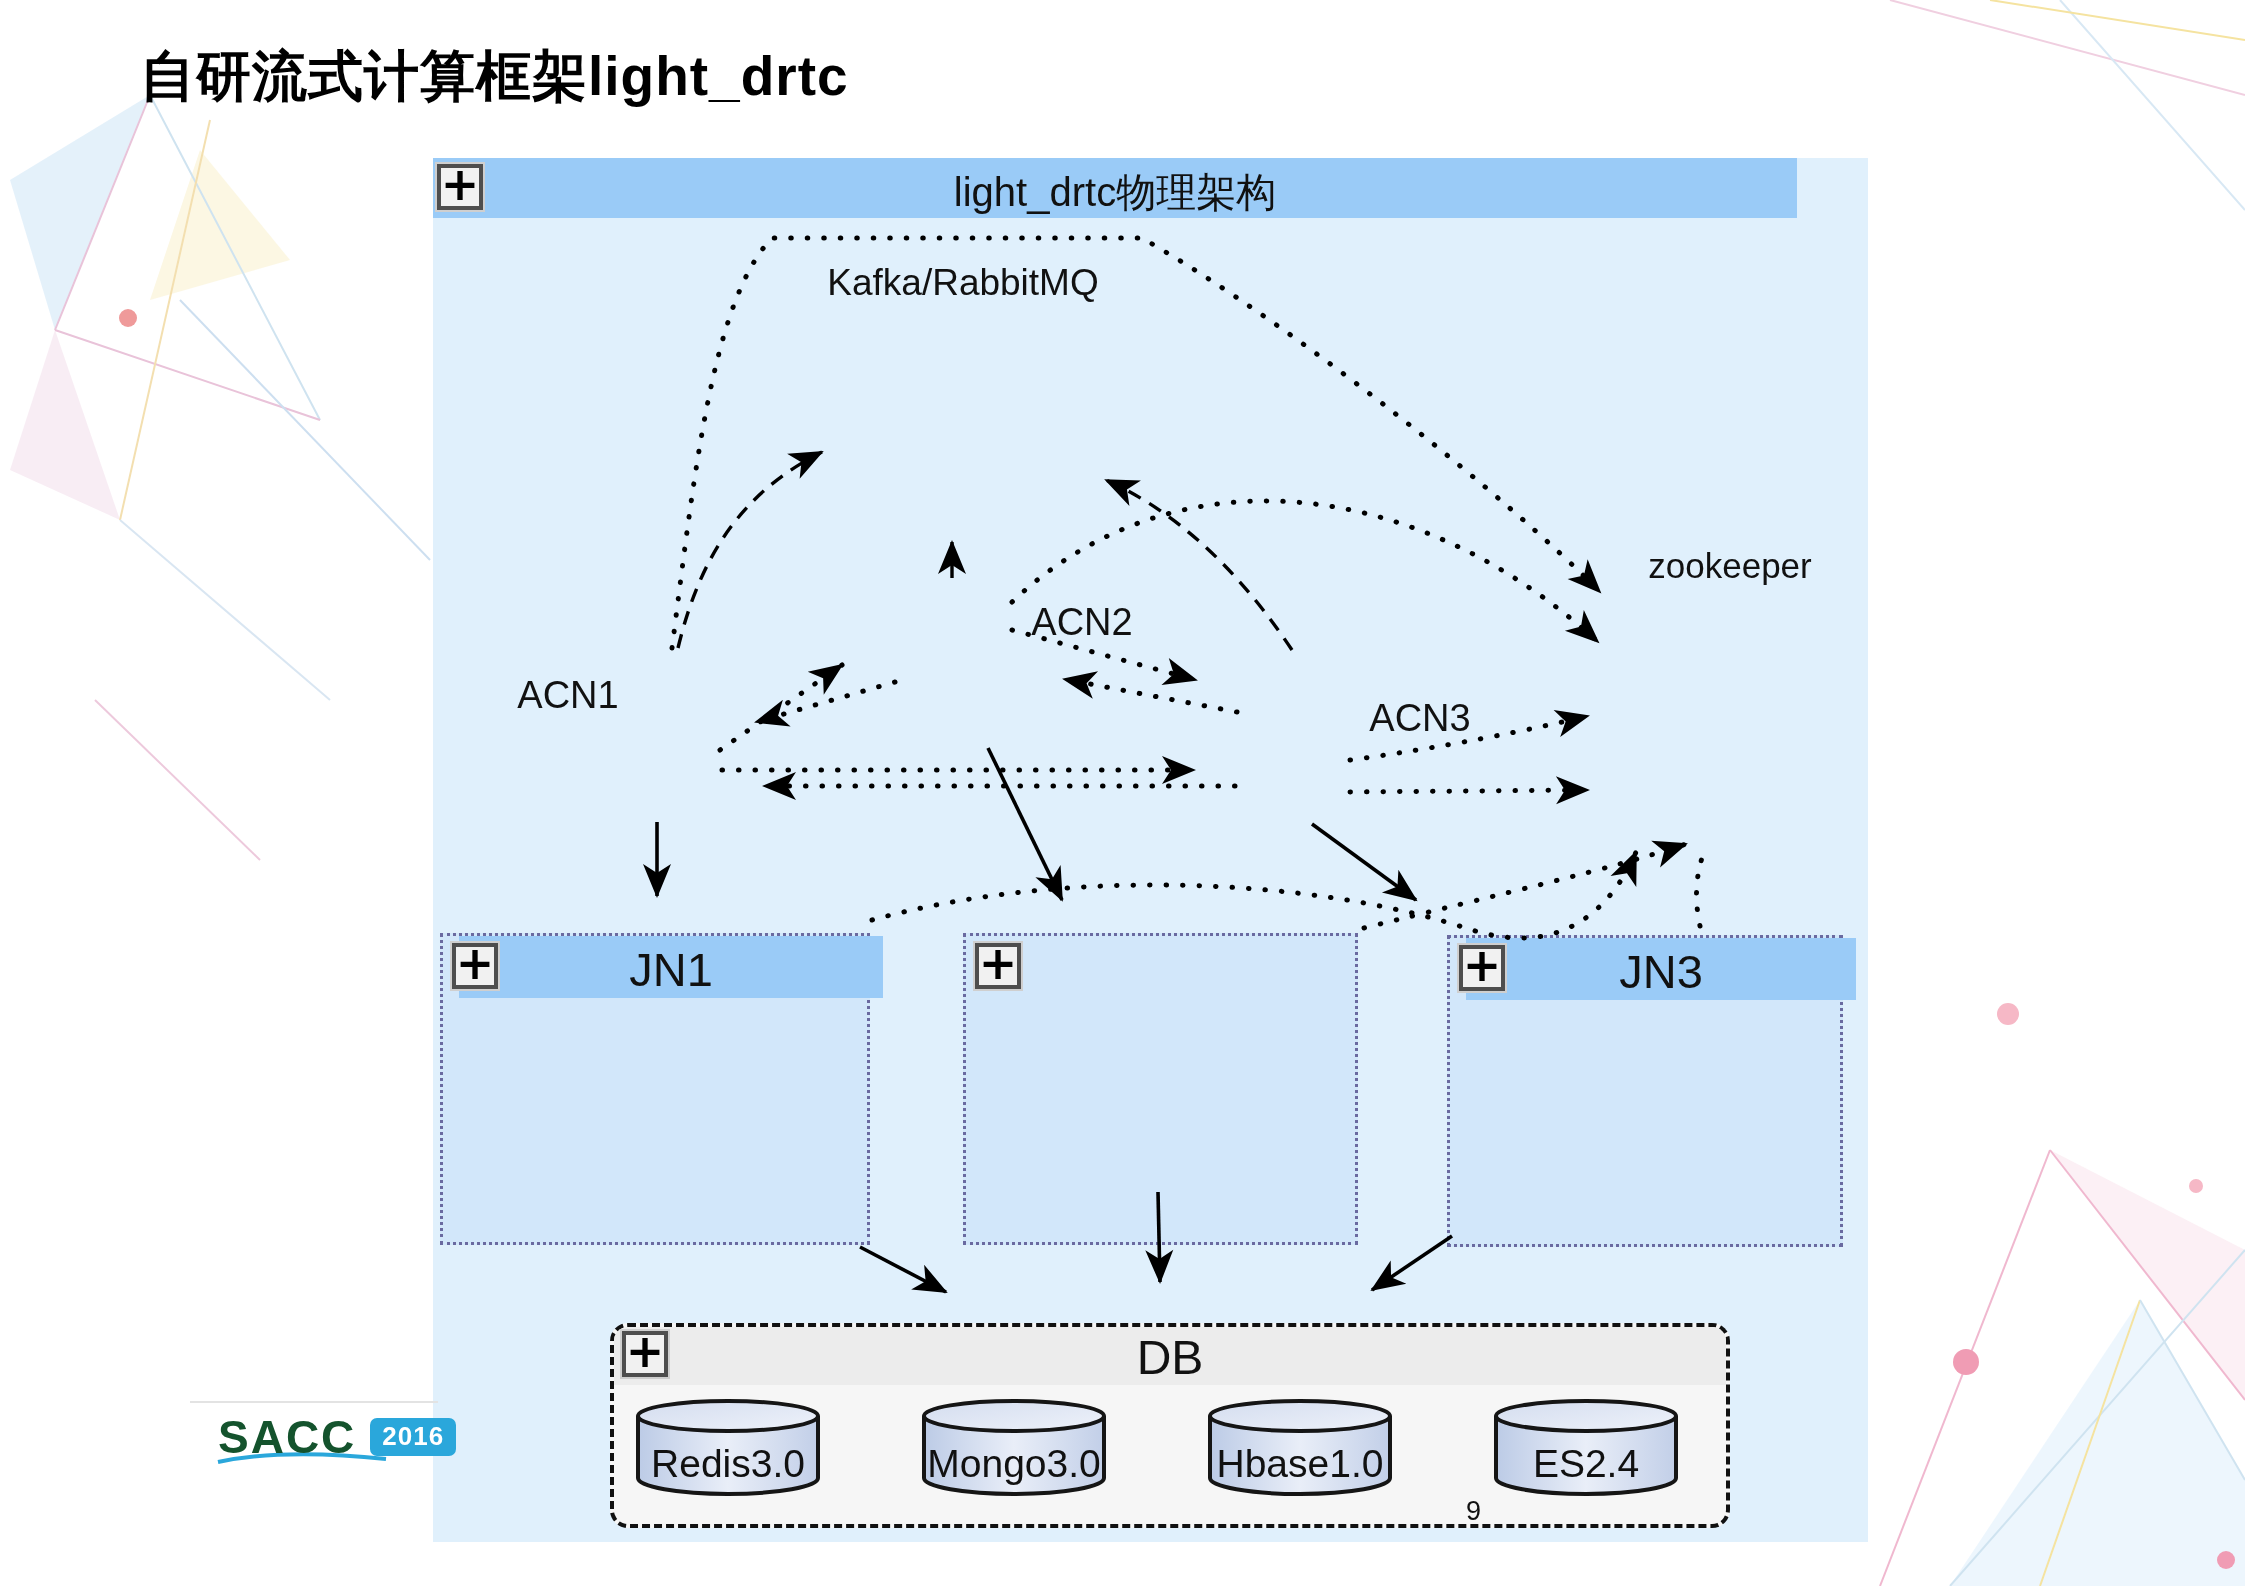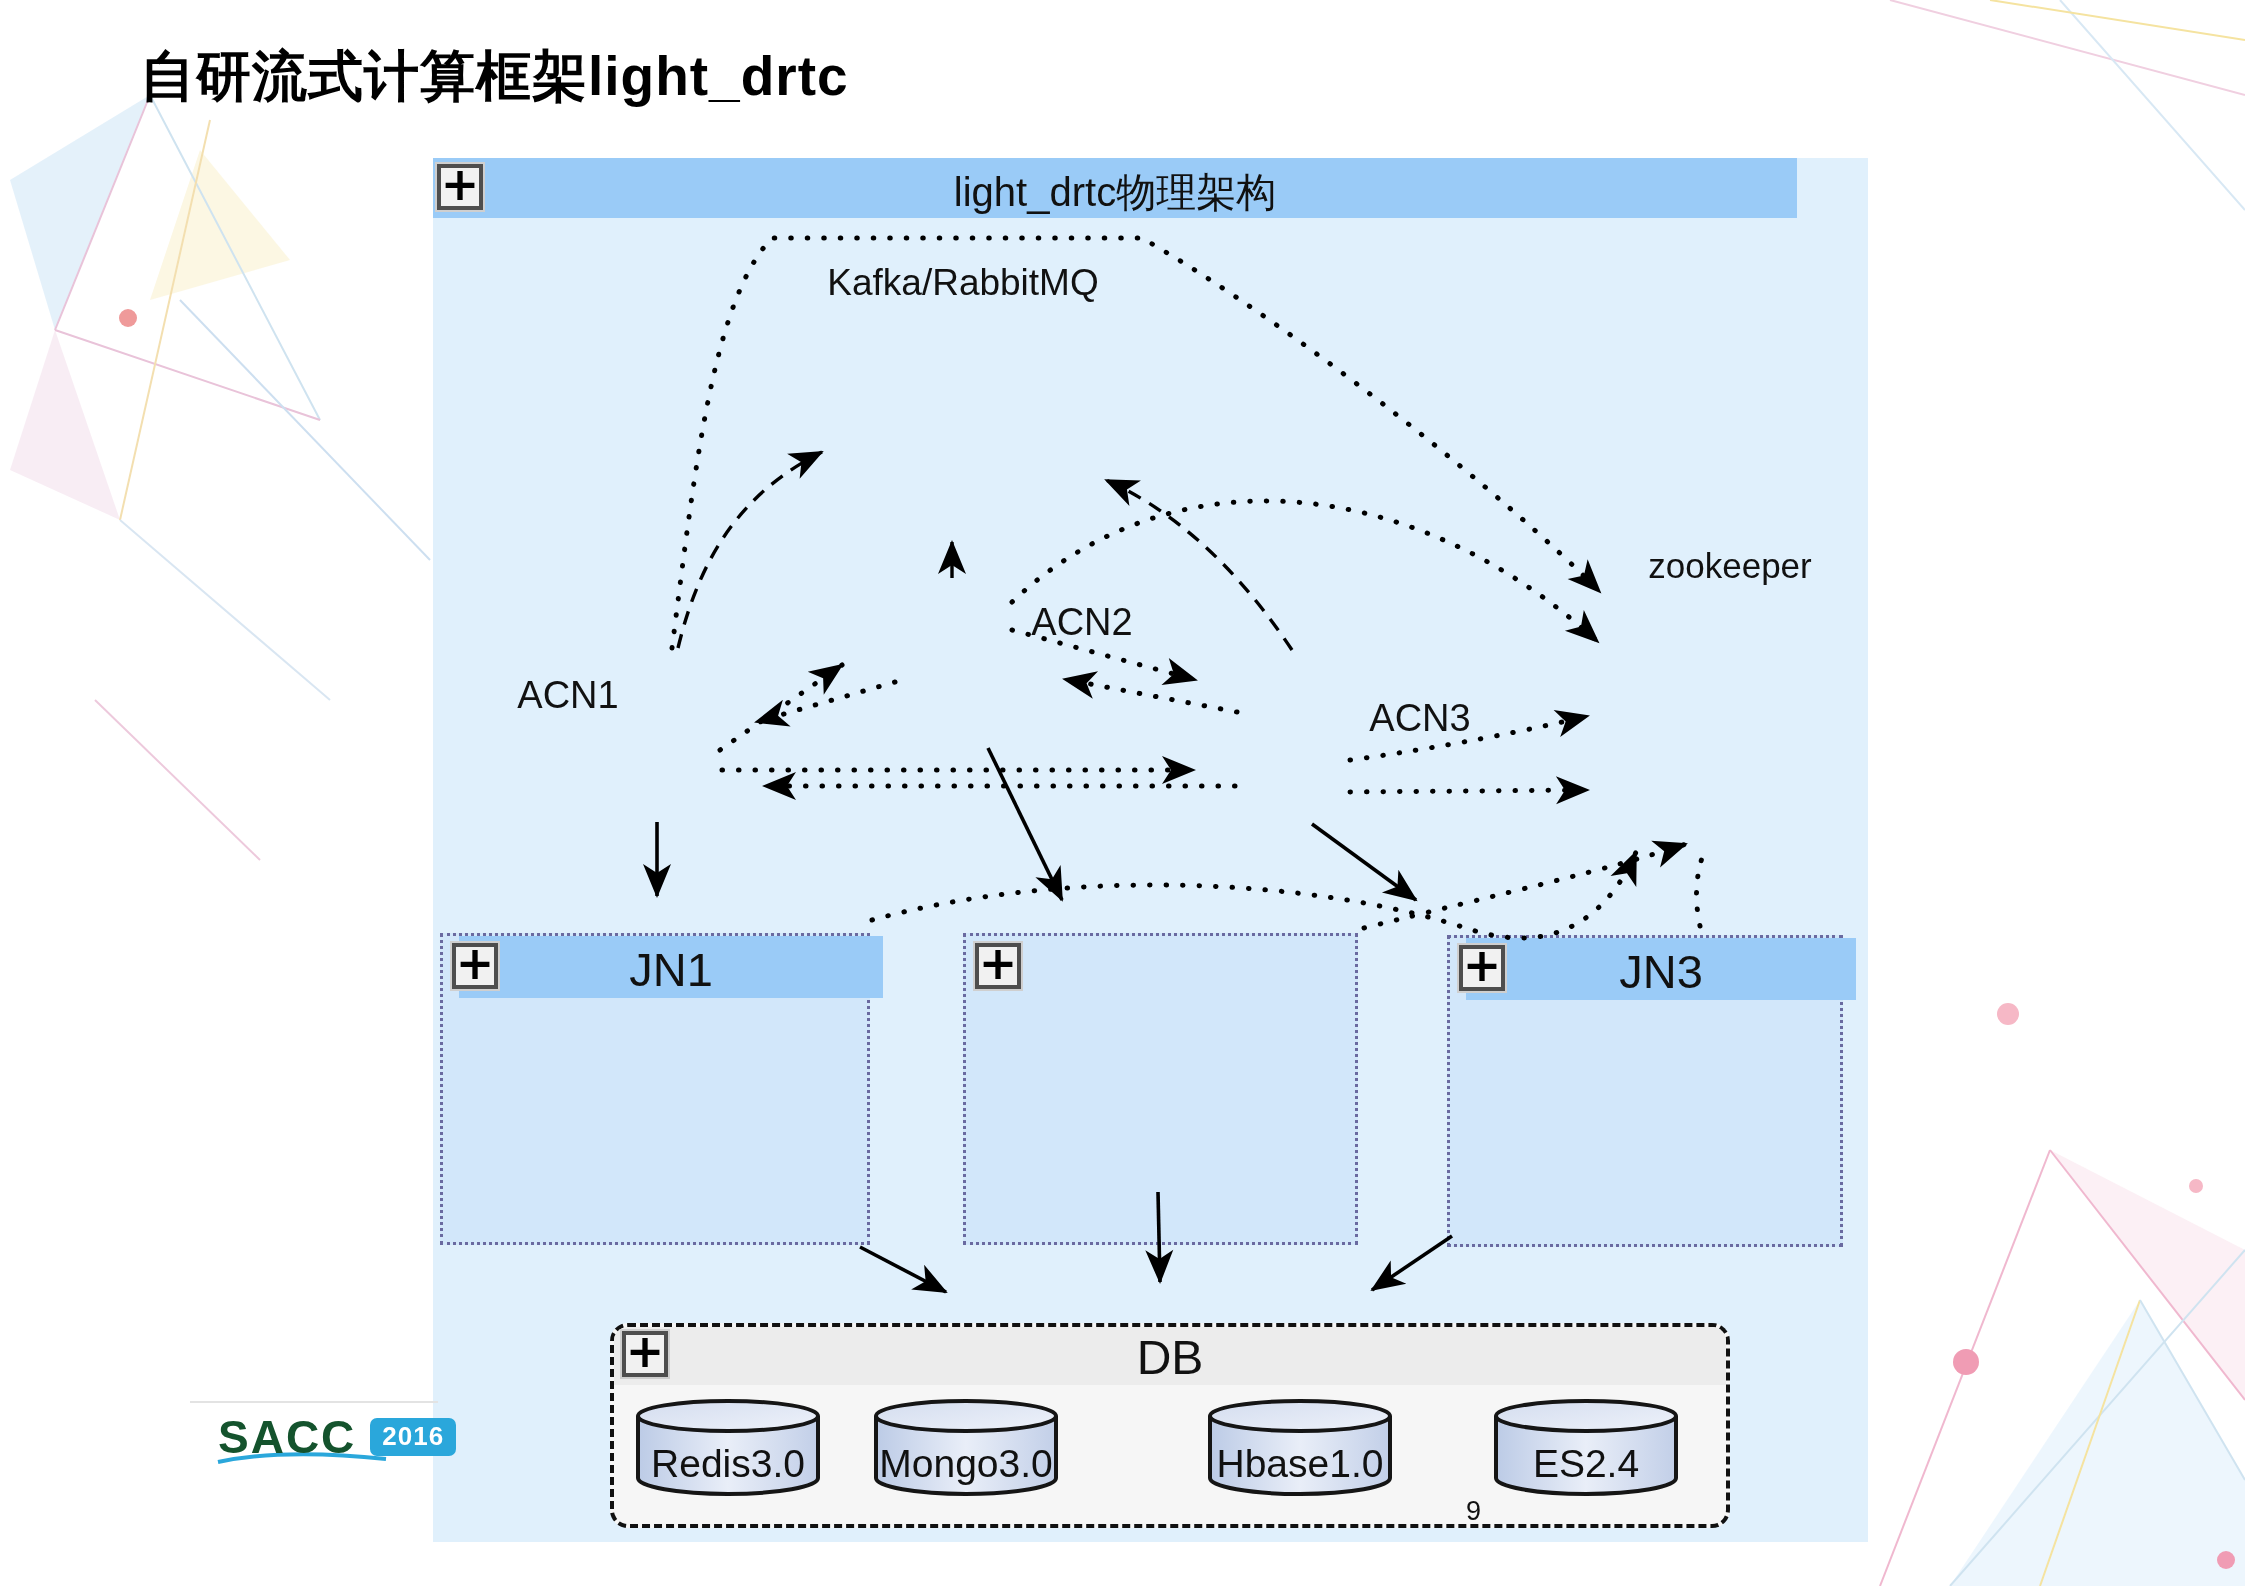--- a/index.html
+++ b/index.html
@@ -244,21 +244,21 @@
   </div>
   <div class="abs" id="db-title" style="left:610px;top:1330px;width:1120px;">DB</div>
   <div class="abs plusbtn" style="left:622px;top:1331px;">+</div>
 
   <div class="abs cyl-wrap" style="left:634px;top:1398px;width:188px;height:112px;">
     <svg class="icon" style="left:0;top:0;" width="188" height="112">
         <use href="#cylinder" width="188" height="112"></use>
       </svg>
     <div class="cyl-label">Redis3.0</div>
   </div>
-  <div class="abs cyl-wrap" style="left:872px;top:1398px;width:188px;height:112px;text-decoration:underline;">
+  <div class="abs cyl-wrap" style="left:920px;top:1398px;width:188px;height:112px;text-decoration:underline;">
     <svg class="icon" style="left:0;top:0;" width="188" height="112">
         <use href="#cylinder" width="188" height="112"></use>
       </svg>
     <div class="cyl-label">Mongo3.0</div>
   </div>
   <div class="abs cyl-wrap" style="left:1206px;top:1398px;width:188px;height:112px;">
     <svg class="icon" style="left:0;top:0;" width="188" height="112">
         <use href="#cylinder" width="188" height="112"></use>
       </svg>
     <div class="cyl-label">Hbase1.0</div>

